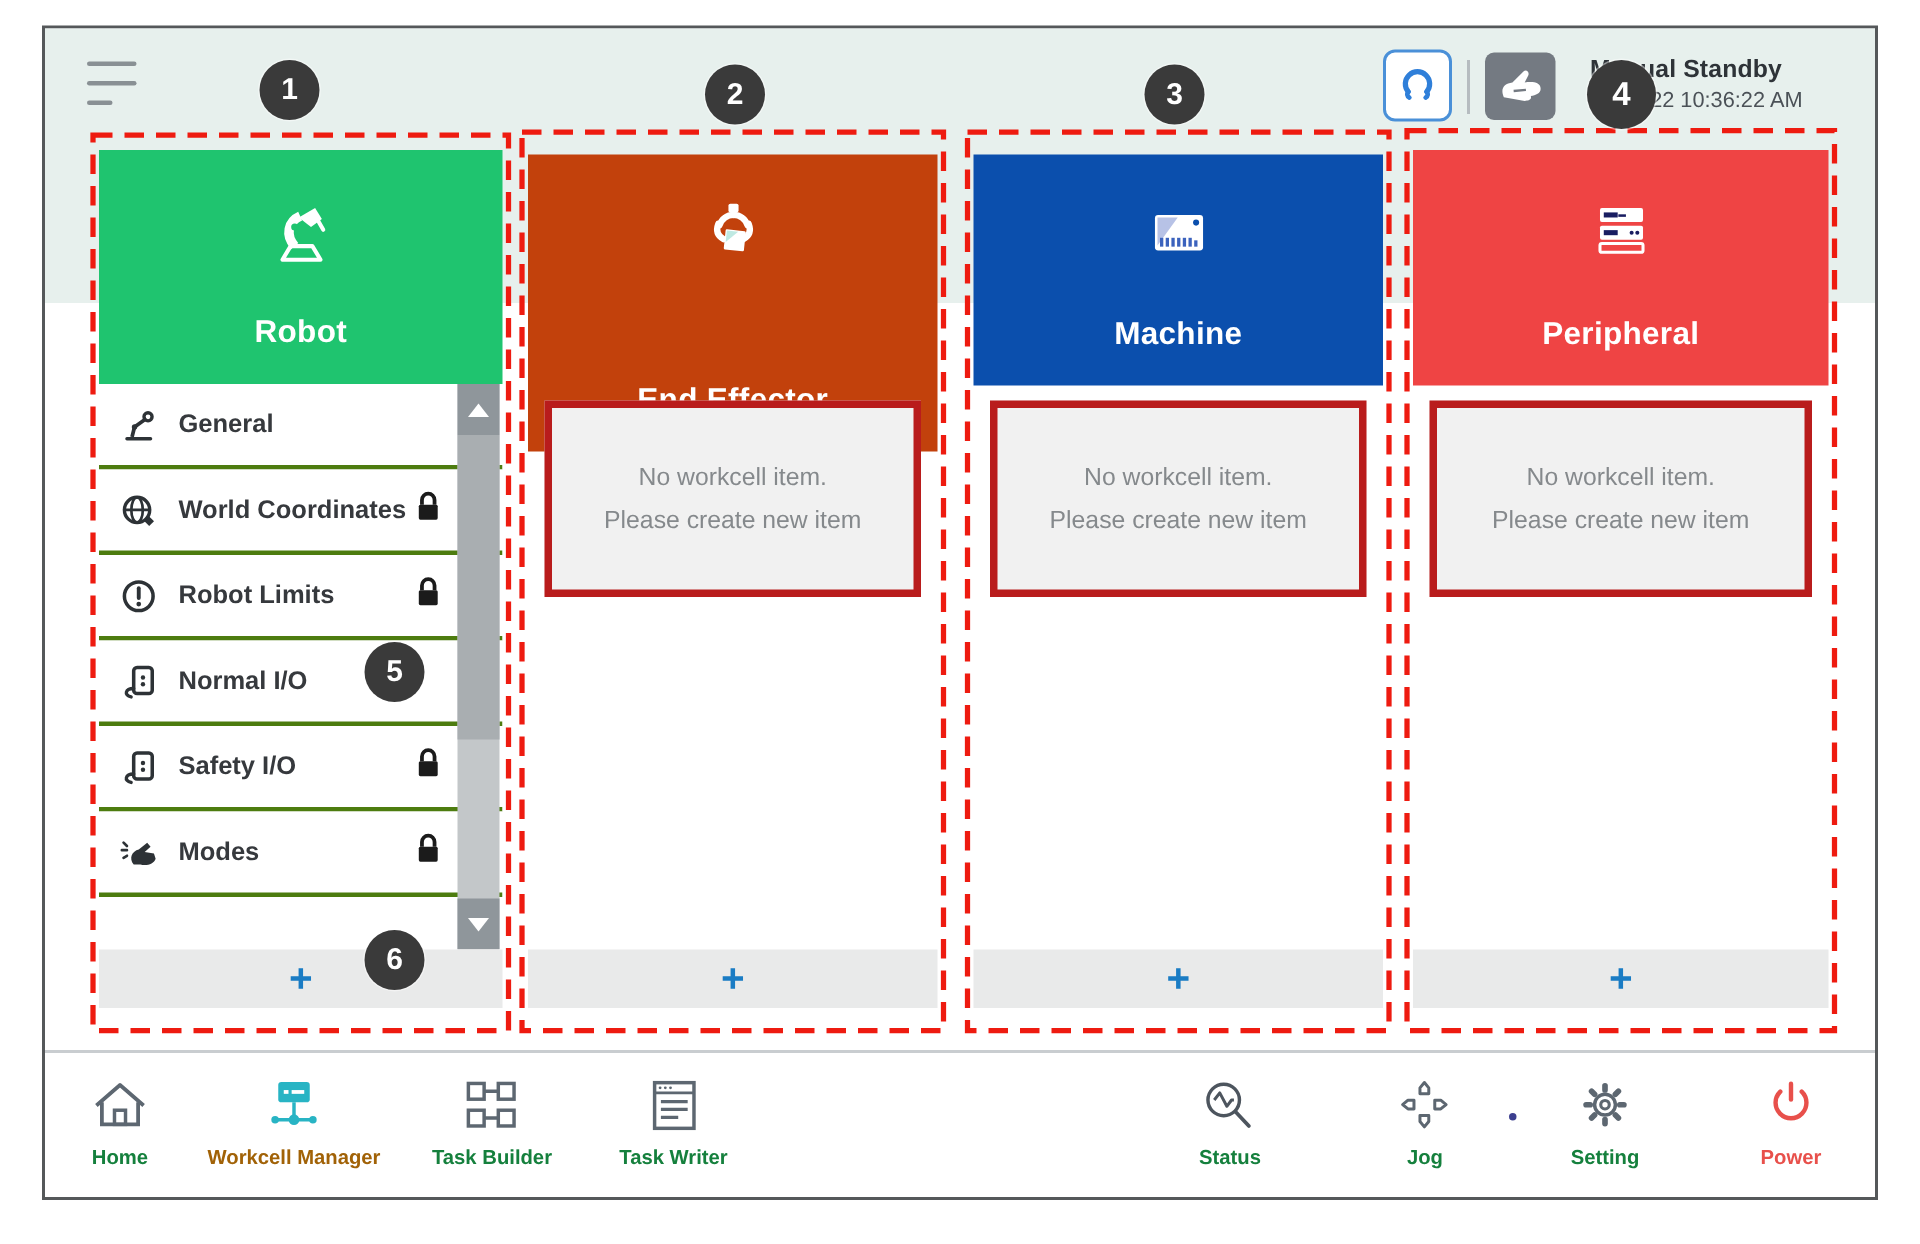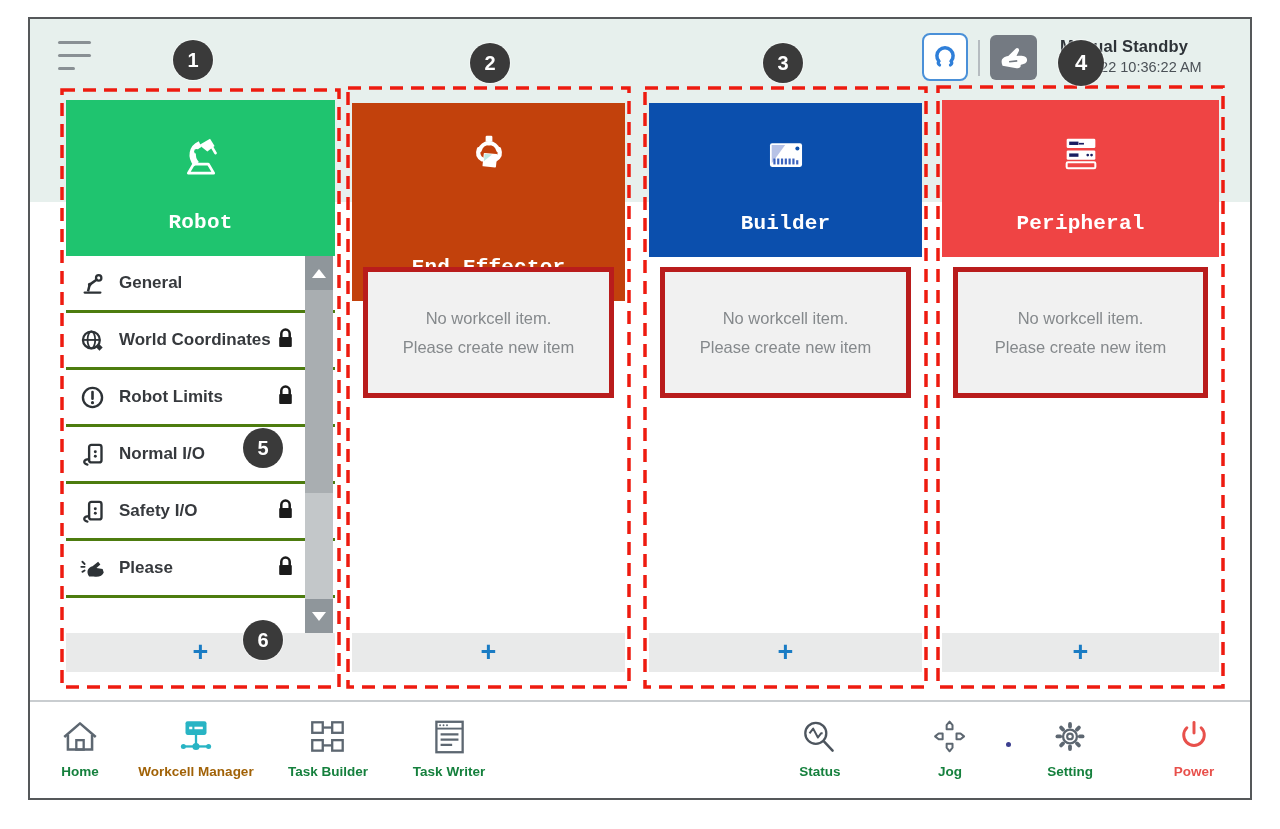--- a/index.html
+++ b/index.html
@@ -25,21 +25,21 @@
 
   .robot-btn { left:922px; top:33px; width:46px; height:48px; background:#fff; border:2px solid #4a90d8; border-radius:8px; z-index:2; display:flex; align-items:center; justify-content:center; }
   .tb-divider { left:978px; top:40px; width:2px; height:36px; background:#b6bcc0; z-index:2; }
   .hand-btn { left:990px; top:35px; width:47px; height:45px; background:#747a82; border-radius:6px; z-index:2; display:flex; align-items:center; justify-content:center; }
 
   .status-block { left:1060px; top:37px; z-index:2; }
   .status-mode { font-size:16.5px; font-weight:700; color:#2e3338; letter-spacing:.1px; }
   .status-time { font-size:14.5px; color:#4b5157; margin-top:3px; margin-left:28px; }
 
   
-  .col-header { z-index:5; display:flex; flex-direction:column; align-items:center; justify-content:space-between; padding:26px 0 22px 0; cursor:pointer;font-family:Liberation Mono, monospace; }
+  .col-header { z-index:5; display:flex; flex-direction:column; align-items:center; justify-content:space-between; padding:26px 0 22px 0; cursor:pointer; }
   .col-header .col-title { color:#fff; font-size:21px; font-weight:700; letter-spacing:.2px; }
   .hdr-robot      { left:66px;  top:100px; width:269px; height:156px; background:#1fc46f; }
   .hdr-endeff     { left:352px; top:103px; width:273px; height:198px; background:#c2410c; }
   .hdr-machine    { left:649px; top:103px; width:273px; height:154px; background:#0b4fad; }
   .hdr-peripheral { left:942px; top:100px; width:277px; height:157px; background:#ef4444; }
 
   
   .wlist { left:66px; top:256px; width:269px; height:377px; background:#fff; z-index:5; overflow:hidden; }
   .wrow { position:relative; height:57px; display:flex; align-items:center; border-bottom:3px solid #4d7c0f; padding-left:10px; cursor:pointer; background:#fff; }
   .ricon { width:32px; display:flex; justify-content:center; }
@@ -222,21 +222,21 @@
       </svg>
     </span>
   </div>
   <div class="wrow">
     <span class="ricon">
       <svg width="27" height="27" viewBox="0 0 24 24">
         <path d="M9 19 c-3 -4 -1 -8 3 -9 l5 -4 2 2.5 -3.5 3 5.5 1 1 3 c-1 3 -5 4.5 -9 3.5 z" fill="#2d3236"></path>
         <path d="M3 6 l2 2 M2 10.5 h3 M3 15 l2 -1.2" stroke="#2d3236" stroke-width="1.6" stroke-linecap="round"></path>
       </svg>
     </span>
-    <span class="rlabel">Please</span>
+    <span class="rlabel">Modes</span>
     <span class="rlock">
       <svg width="19" height="21" viewBox="0 0 18 20">
         <path d="M5 9 V6 a4 4 0 0 1 8 0 v3" fill="none" stroke="#1b1b1b" stroke-width="2.4"></path>
         <rect x="3" y="9" width="12" height="9.5" rx="1" fill="#1b1b1b"></rect>
       </svg>
     </span>
   </div>
 
   <div class="scrollbar">
     <div class="sb-btn sb-up">
@@ -276,21 +276,21 @@
       <rect x="17" y="35" width="2.6" height="7" fill="#3b62bd"></rect>
       <rect x="21.5" y="35" width="2.6" height="7" fill="#3b62bd"></rect>
       <rect x="26" y="35" width="2.6" height="7" fill="#3b62bd"></rect>
       <rect x="30.5" y="35" width="2.6" height="7" fill="#3b62bd"></rect>
       <rect x="35" y="35" width="2.6" height="7" fill="#3b62bd"></rect>
       <rect x="39.5" y="35" width="2.6" height="7" fill="#3b62bd"></rect>
       <rect x="44" y="37" width="2.6" height="5" fill="#3b62bd"></rect>
       <circle cx="45.5" cy="23" r="2.4" fill="#0b4fad"></circle>
     </svg>
   </span>
-  <span class="col-title">Builder</span>
+  <span class="col-title">Machine</span>
 </div>
 <div class="abs empty-box eb-3">
   <div>No workcell item.</div>
   <div>Please create new item</div>
 </div>
 
 <div class="abs col-header hdr-peripheral">
   <span>
     <svg width="54" height="54" viewBox="0 0 64 64">
       <rect x="15" y="15" width="34" height="11" rx="1.5" fill="#fff"></rect>

